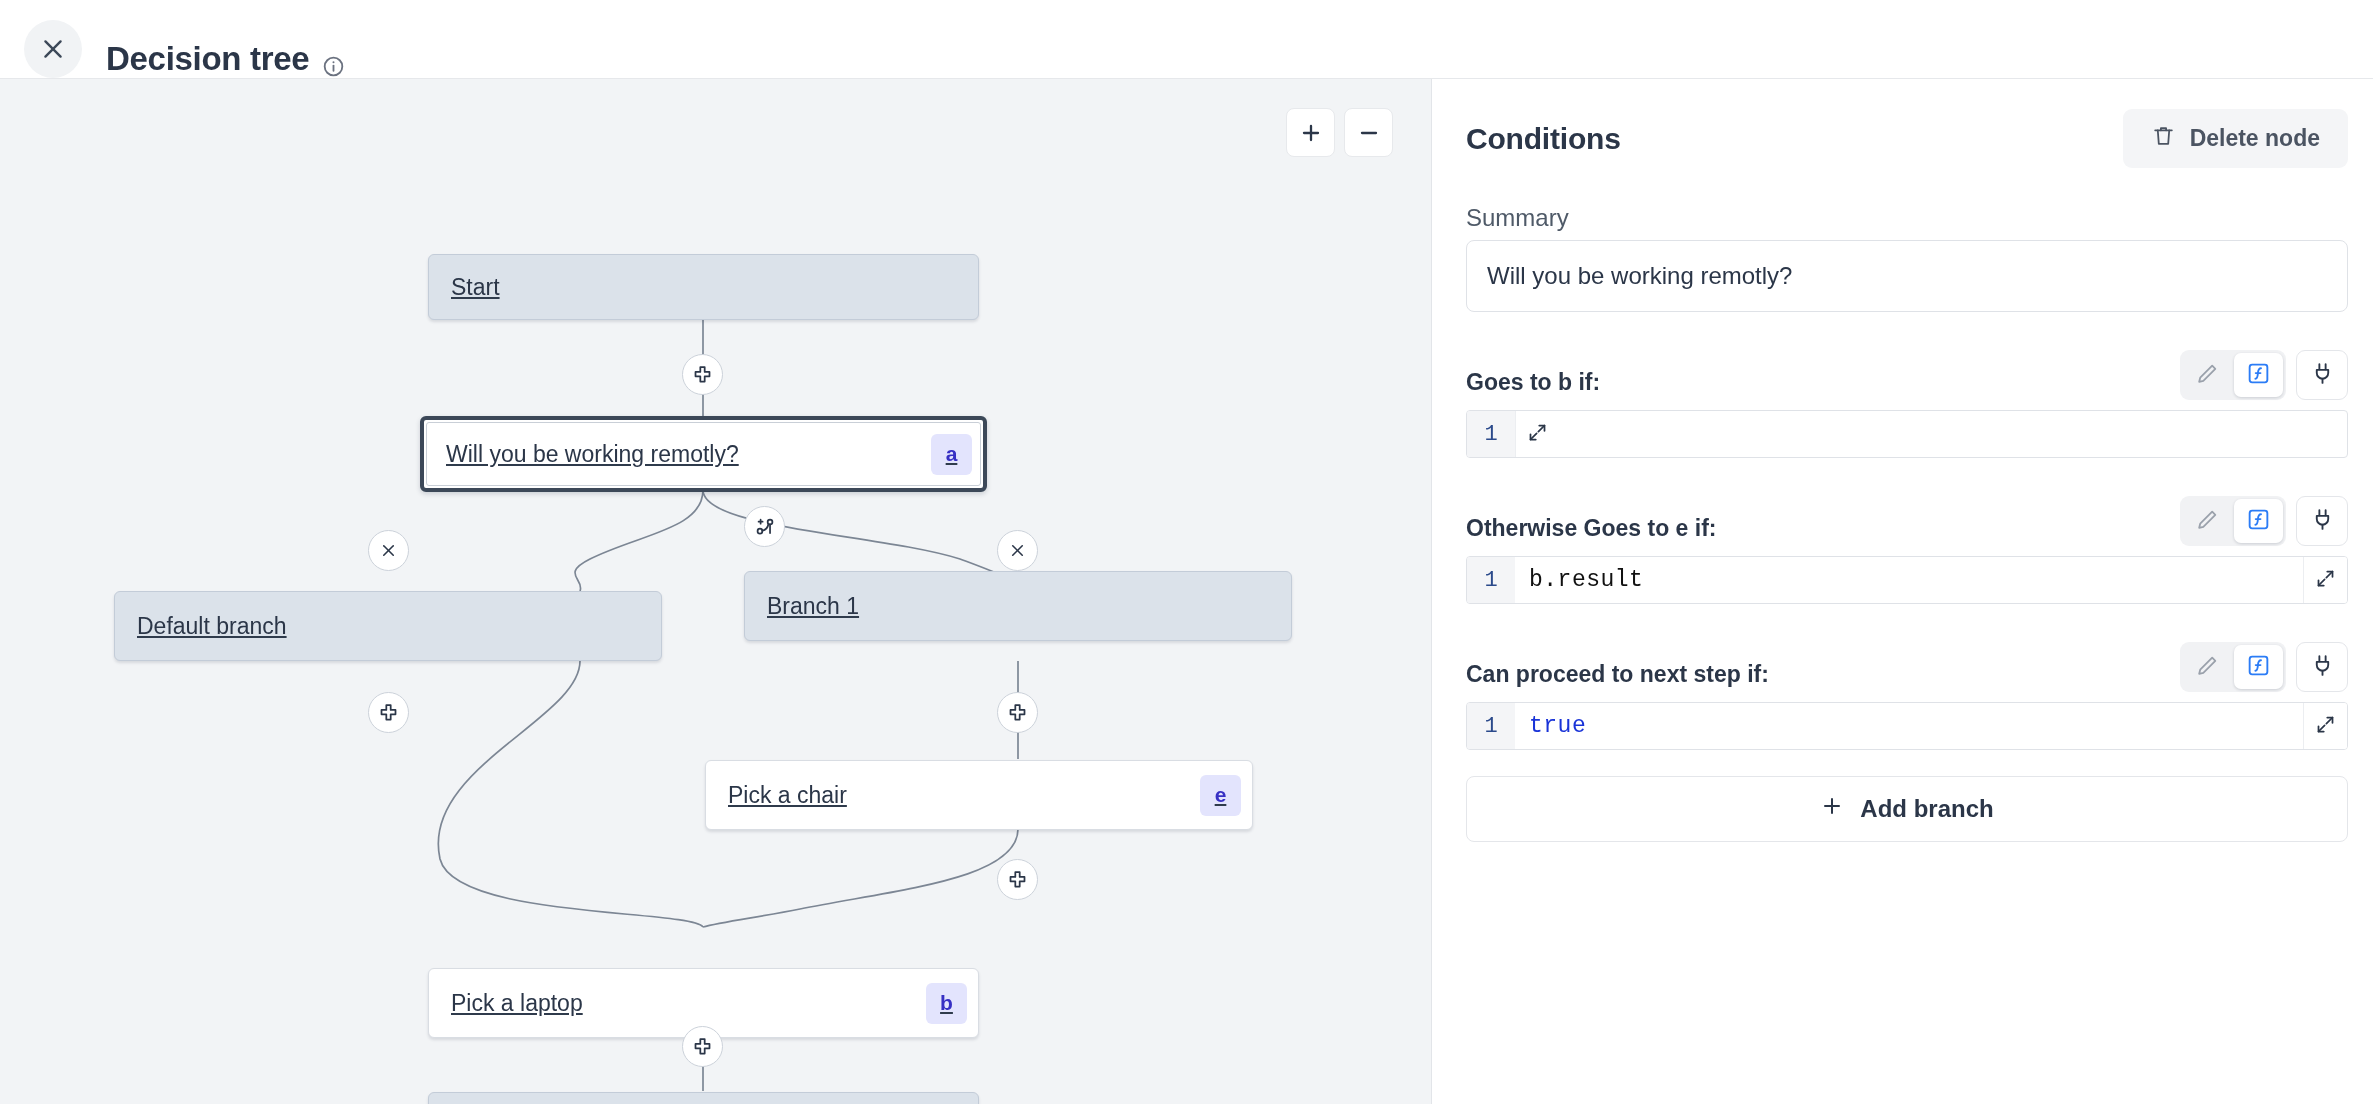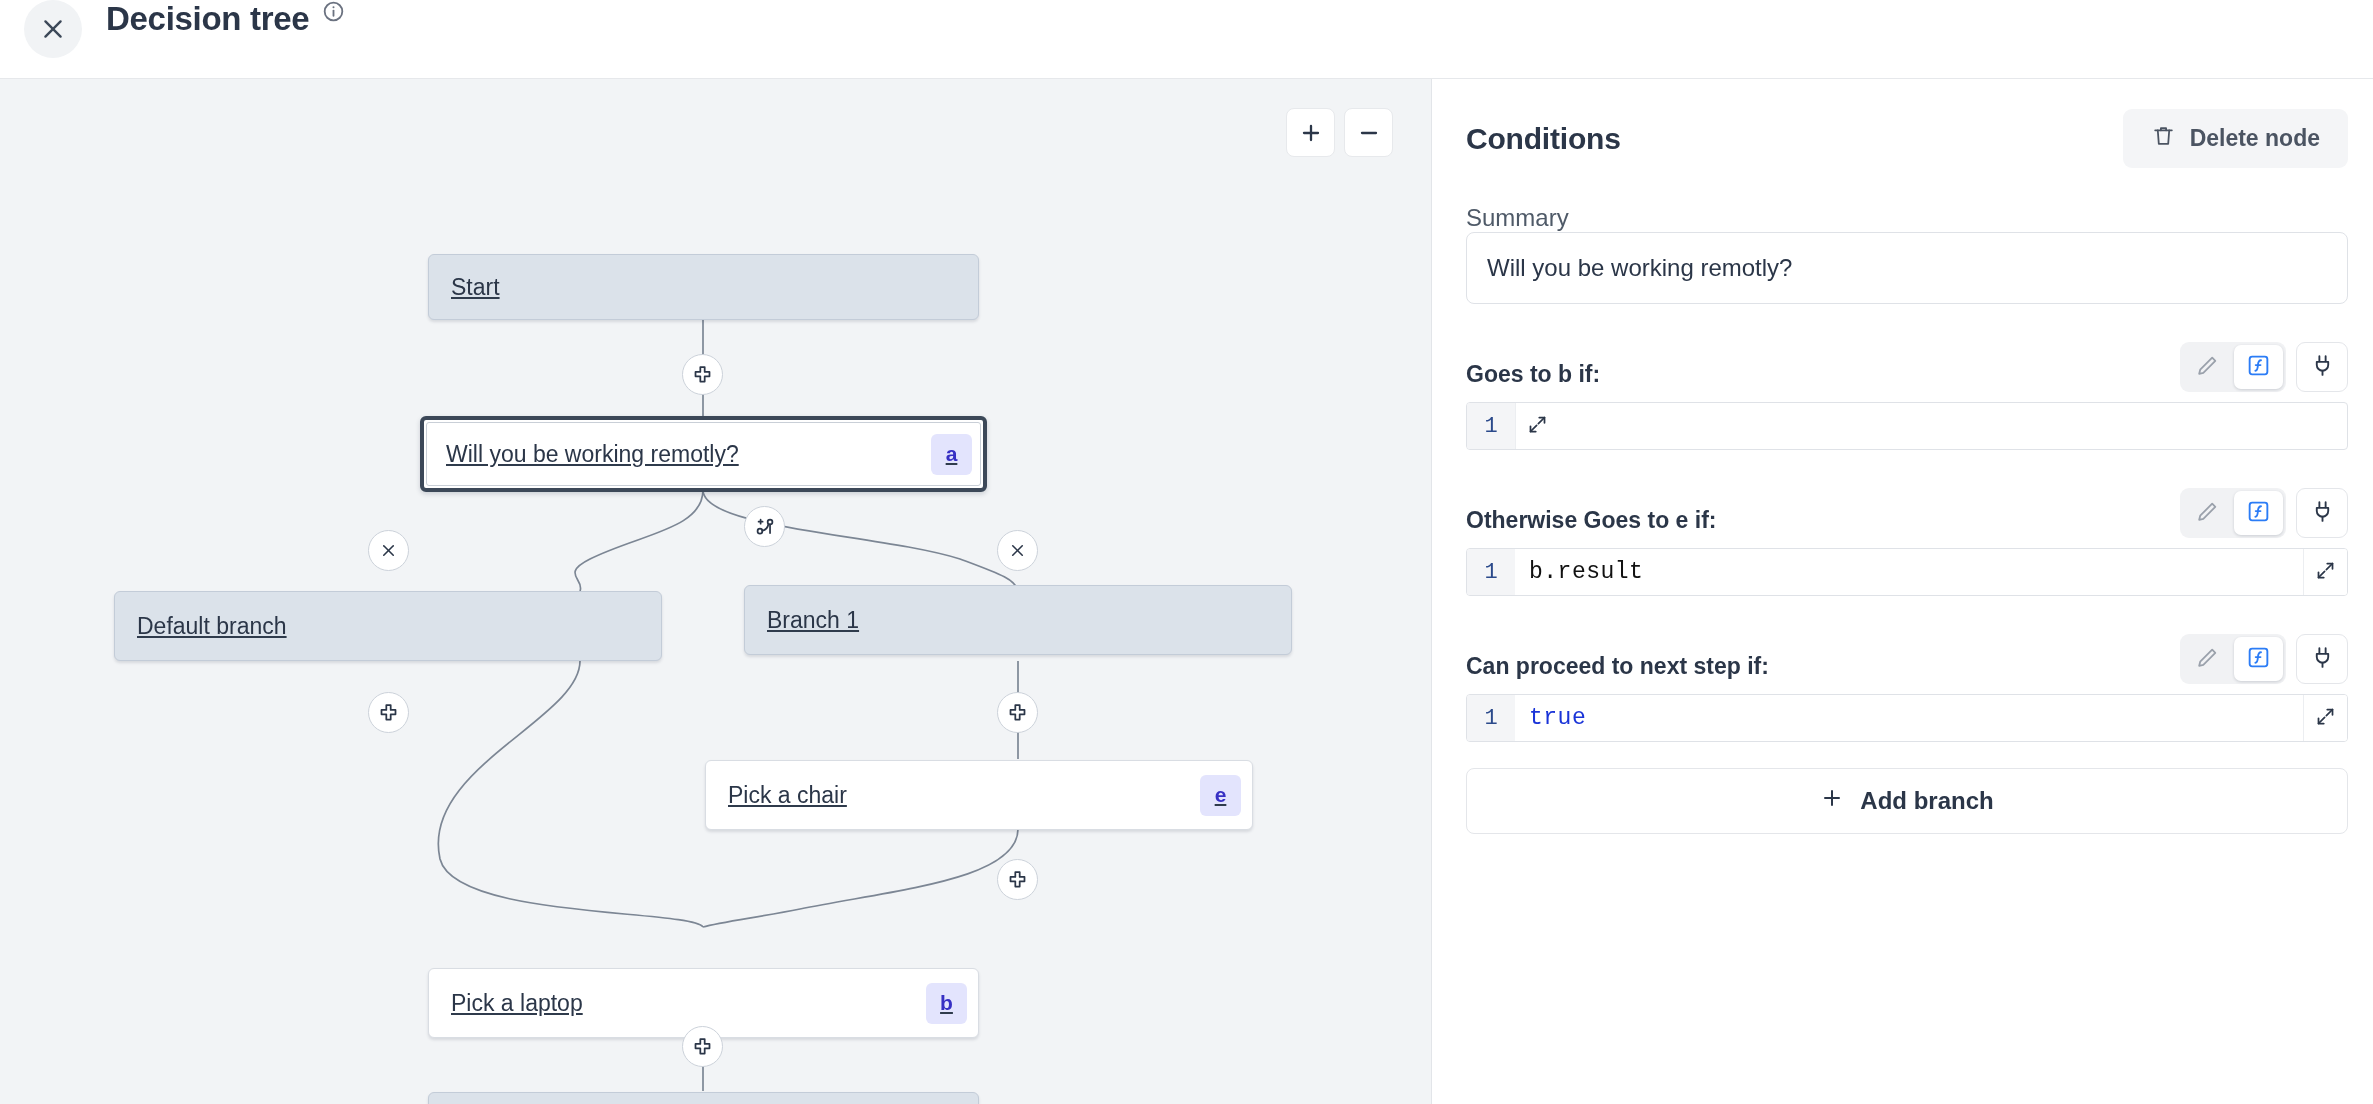--- a/index.html
+++ b/index.html
@@ -11,21 +11,21 @@
     background: #ffffff;
     font-family: "Liberation Sans", sans-serif;
     color: #2f3b4c;
     -webkit-font-smoothing: antialiased;
   }
 
   
   .header {
     height: 79px;
     display: flex;
-    align-items: flex-start;
+    align-items: flex-end;
     padding-left: 24px;
     background: #ffffff;
     border-bottom: 1px solid #e6e8eb;
     position: relative;
   }
   .close-btn {
     width: 58px; height: 58px;
     border-radius: 50%;
     background: #f1f3f5;
     display: flex; align-items: center; justify-content: center;
@@ -169,21 +169,21 @@
     padding: 14px 28px;
     font-size: 23px;
     font-weight: bold;
     color: #4b5462;
     font-family: "Liberation Sans", sans-serif;
     cursor: pointer;
   }
   .field-label {
     font-size: 24px;
     color: #4f5a68;
-    margin-bottom: 0;
+    margin-bottom: 8px;
   }
   .summary-input {
     width: 100%;
     height: 72px;
     border: 1px solid #dfe2e7;
     border-radius: 8px;
     padding: 0 20px;
     font-size: 24px;
     color: #2b3648;
     font-family: "Liberation Sans", sans-serif;
@@ -399,21 +399,21 @@
           <line x1="6" y1="6" x2="18" y2="18"></line>
             <line x1="18" y1="6" x2="6" y2="18"></line>
         </svg>
       </span>
     </div>
 
     <div class="node terminal" style="left:114px; top:512px; width:548px; height:70px;">
       <span class="node-label">Default branch</span>
     </div>
 
-    <div class="node terminal" style="left:744px; top:506px; width:548px; height:70px;align-items:center;">
+    <div class="node terminal" style="left:744px; top:492px; width:548px; height:70px;align-items:center;">
       <span class="node-label">Branch 1</span>
     </div>
 
     <div class="handle" style="left:368px; top:613px;">
       <span>
         <svg width="21" height="21" viewBox="0 0 24 24" fill="none" stroke="#2b3648" stroke-width="2" stroke-linejoin="round">
           <path d="M9.5 3.5h5v5.5H20v5h-5.5V20h-5v-6H4V9h5.5z"></path>
         </svg>
       </span>
     </div>

